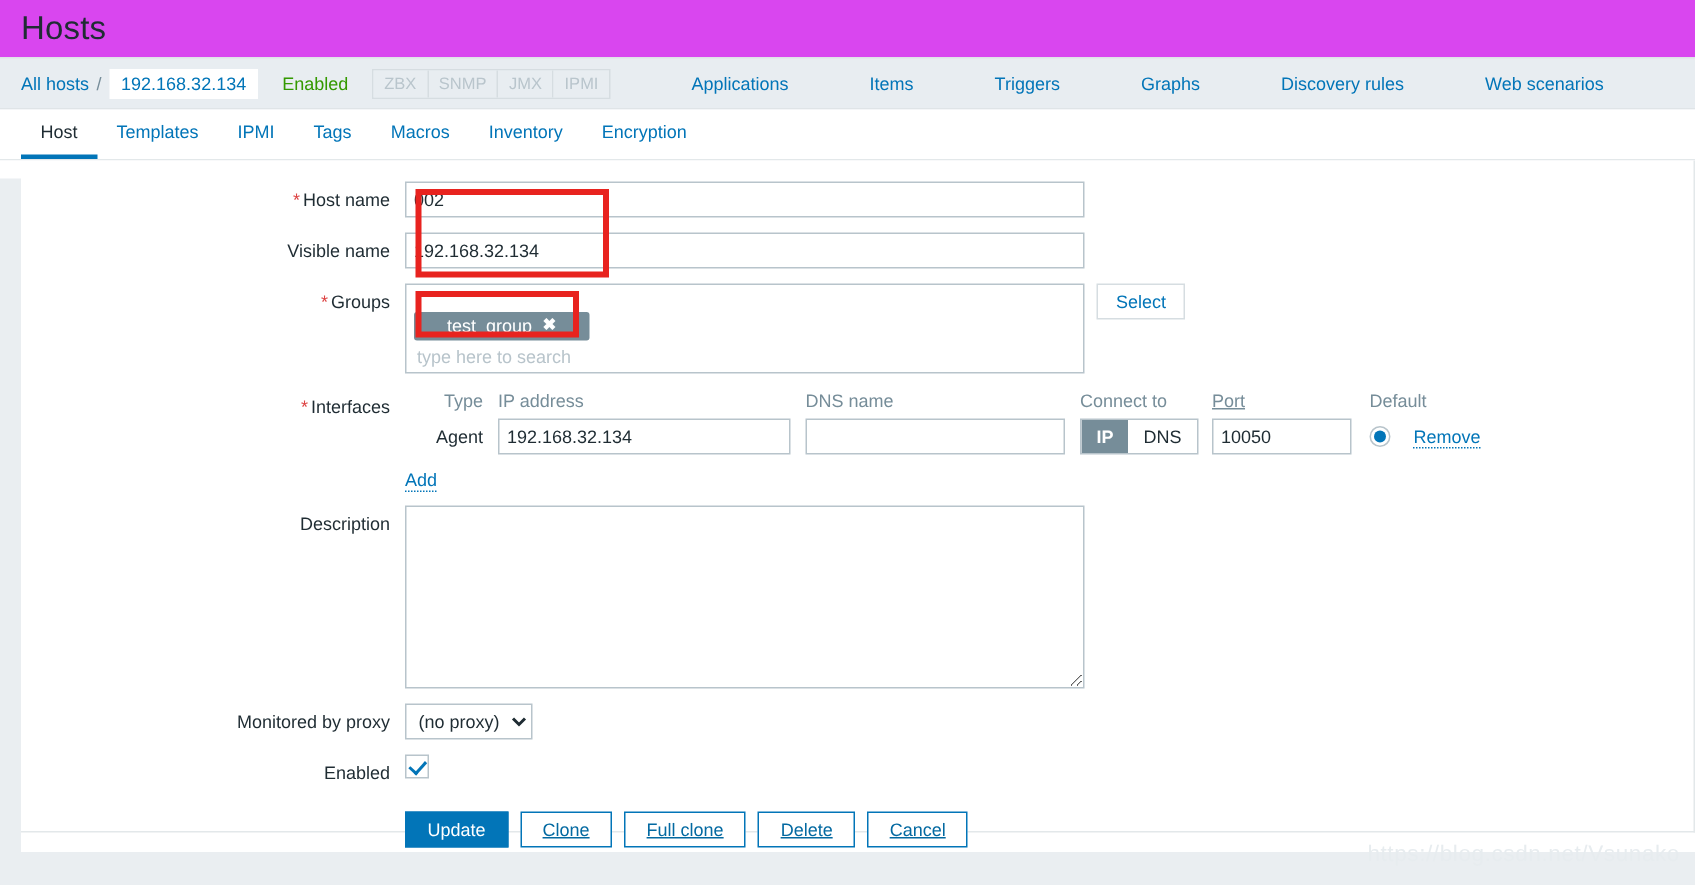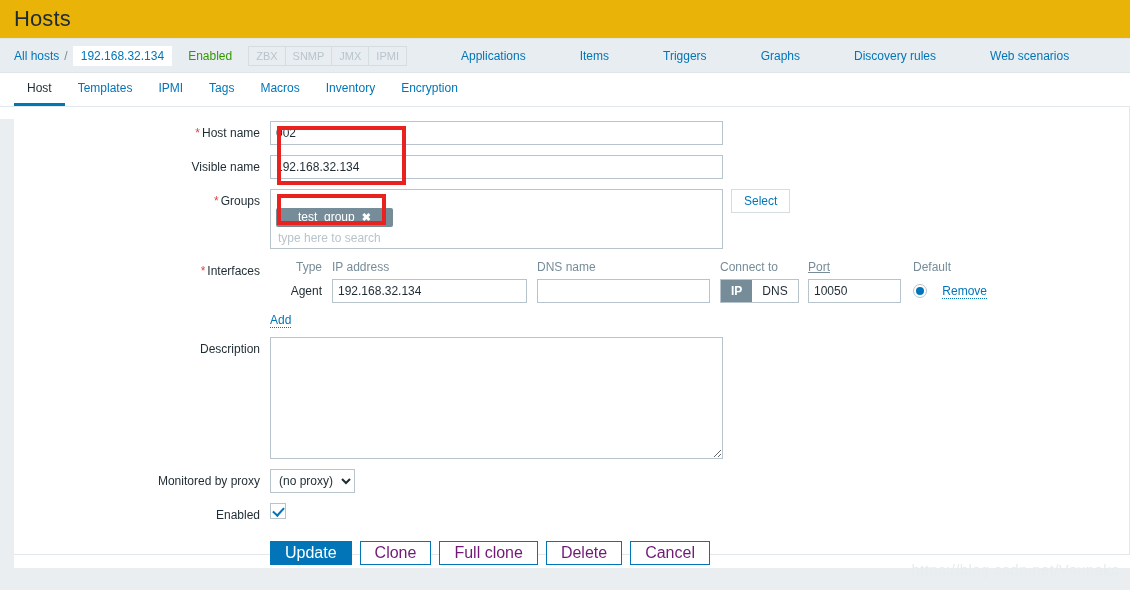--- a/index.html
+++ b/index.html
@@ -16,21 +16,21 @@
     overflow: hidden;
     position: relative;
   }
 
   
   .page-header {
     height: 38px;
     padding: 0 0 0 14px;
     display: flex;
     align-items: center;
-    background: #eab308;
+    background: #d946ef;
   }
   .page-title {
     font-size: 22px;
     font-weight: normal;
     color: #1f2c33;
     letter-spacing: 0.1px;
   }
 
   
   .host-nav {
@@ -347,36 +347,37 @@
     transform: rotate(42deg);
   }
 
   
   .btnrow {
     display: flex;
     gap: 8px;
   }
   .btn {
     font-family: "Liberation Sans", sans-serif;
-    font-size: 16px;
+    font-size: 12px;
     height: 24px;
     padding: 0 14px;
     cursor: pointer;
     line-height: 22px;
     box-sizing: border-box;
   }
   .btn-primary {
     background: #0275b8;
     border: 1px solid #0275b8;
     color: #fff;
   }
   .btn-ghost {
     background: #fff;
     border: 1px solid #0275b8;
-    color: #701a75;
+    color: #0369a1;
+    text-decoration: underline;
   }
 
   
   .annot {
     position: absolute;
     border: 4px solid #e8231f;
     box-sizing: border-box;
     pointer-events: none;
     z-index: 40;
   }

